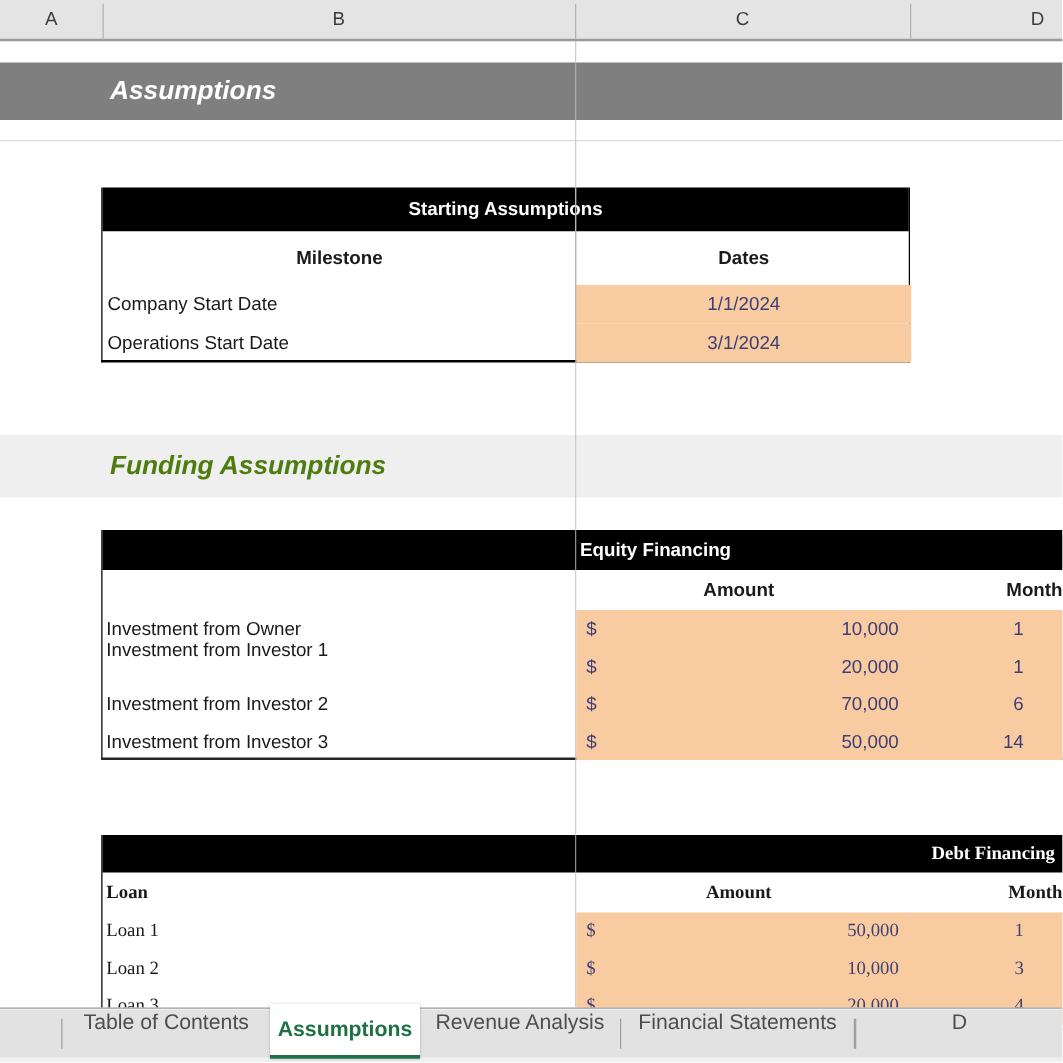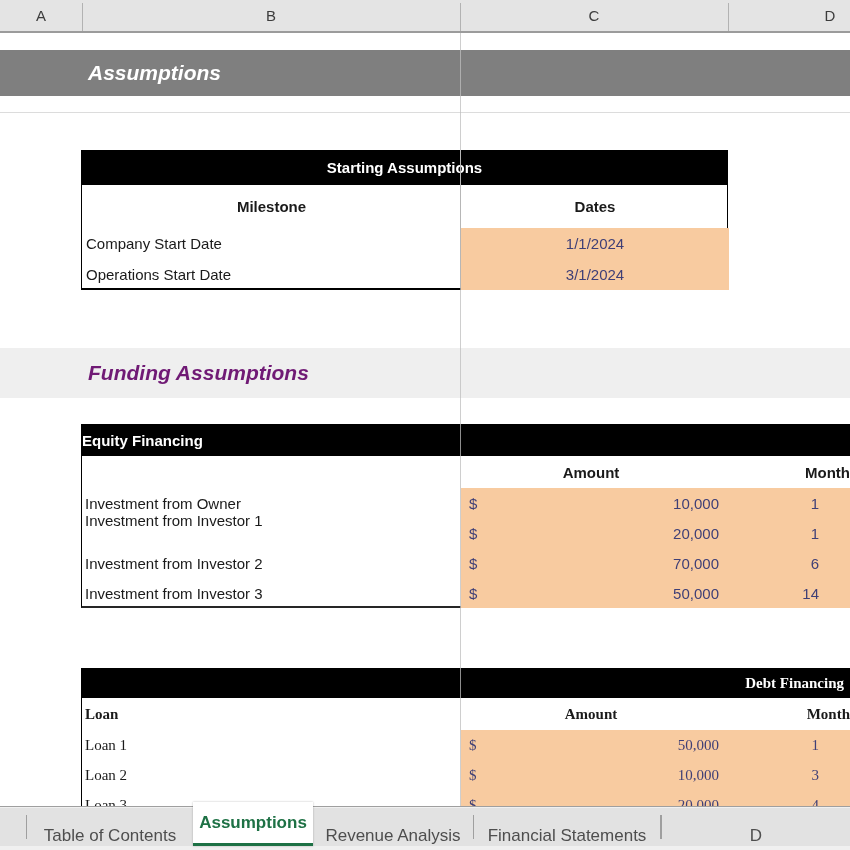--- a/index.html
+++ b/index.html
@@ -18,21 +18,21 @@
   
   .vgrid { left:460px; top:0; width:1px; height:806px; background:#BDBDBD; opacity:.75; z-index:3; }
   .hgrid { left:0; top:112px; width:850px; height:1px; background:#DCDCDC; z-index:1; }
 
   
   .title-band { left:0; top:50px; width:850px; height:46px; background:#7F7F7F; z-index:2;
                 display:flex; align-items:center; }
   .title-band span { margin-left:88px; color:#fff; font-size:21px; font-weight:bold; font-style:italic; }
   .section-band { left:0; top:348px; width:850px; height:50px; background:#EFEFEF; z-index:2;
                   display:flex; align-items:center; }
-  .section-band span { margin-left:88px; color:#701a75; font-size:21px; font-weight:bold; font-style:italic; }
+  .section-band span { margin-left:88px; color:#4d7c0f; font-size:21px; font-weight:bold; font-style:italic; }
 
   
   .tbl { z-index:2; background:#fff; }
   .tbl .black-head { position:absolute; left:0; top:0; width:100%; background:#000; color:#fff;
                      font-weight:bold; font-size:15px; display:flex; align-items:center; }
   .cell { position:absolute; font-size:15px; display:flex; align-items:center; }
   .bold { font-weight:bold; }
   .center { justify-content:center; text-align:center; }
   .right { justify-content:flex-end; text-align:left; }
   .input-fill { background:#F8CBA0; color:#3F3F76; }
@@ -45,21 +45,21 @@
   .tbl-equity { left:81px; top:424px; width:769px; height:184px;
                 border-left:1px solid #000; border-bottom:2px solid #262626; }
   .tbl-debt   { left:81px; top:668px; width:769px; height:152px;
                 border-left:1px solid #000;font-family:Liberation Serif, serif; }
   .peach-block { position:absolute; left:379px; width:390px; background:#F8CBA0; }
 
   
   .tab-bar { left:0; top:806px; width:850px; height:44px; background:#F0F0F0;
              border-top:1px solid #9F9F9F; z-index:30; }
   .tabs-row { position:absolute; left:0; top:1px; width:850px; height:38px; background:#E2E2E2;
-              display:flex; align-items:flex-end; }
+              display:flex; align-items:flex-start;padding-left:23px; }
   .tab { display:flex; align-items:center; justify-content:center; font-size:17px; color:#4E4E4E;
          white-space:nowrap; overflow:hidden; }
   .tab.active { background:#fff; margin-top:-5px; height:44px; border-bottom:3px solid #1E7145;
                 color:#1E7145; font-weight:bold; z-index:2; box-shadow:0 0 2px rgba(0,0,0,.25); }
   .tab-div { width:1px; height:24px; background:#9F9F9F; align-self:center; }
   .spacer { width:26px; }
 </style>
 </head>
 <body>
 
@@ -93,21 +93,21 @@
   <div class="cell center input-fill" style="left:379px;top:109px;width:268px;height:31px">3/1/2024</div>
   <div class="divider"></div>
 </div>
 
 <div class="abs section-band">
   <span>Funding Assumptions</span>
 </div>
 
 <div class="abs tbl tbl-equity">
   <div class="black-head" style="height:32px">
-    <span style="">Equity Financing</span>
+    <span style="margin-left:382px">Equity Financing</span>
   </div>
   <div class="cell bold center" style="left:379px;top:32px;width:260px;height:32px">Amount</div>
   <div class="cell bold right" style="left:640px;top:32px;width:128px;height:32px">Month</div>
   <div class="peach-block" style="top:64px;height:120px"></div>
 
   <div class="cell" style="left:3px;top:64px;width:370px;height:30px">Investment from Owner</div>
   <div class="cell input-text" style="left:387px;top:64px;width:20px;height:30px">$</div>
   <div class="cell right input-text" style="left:400px;top:64px;width:237px;height:30px">10,000</div>
   <div class="cell right input-text" style="left:640px;top:64px;width:97px;height:30px">1</div>
 

